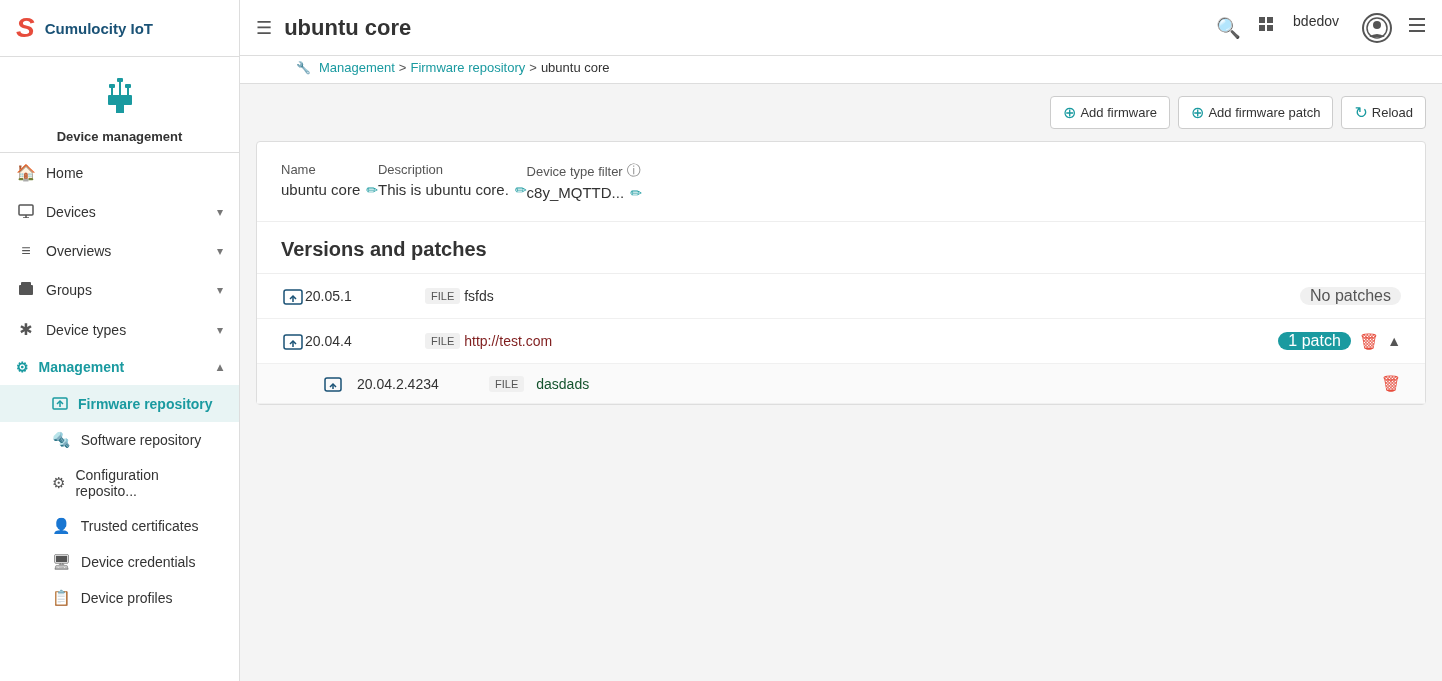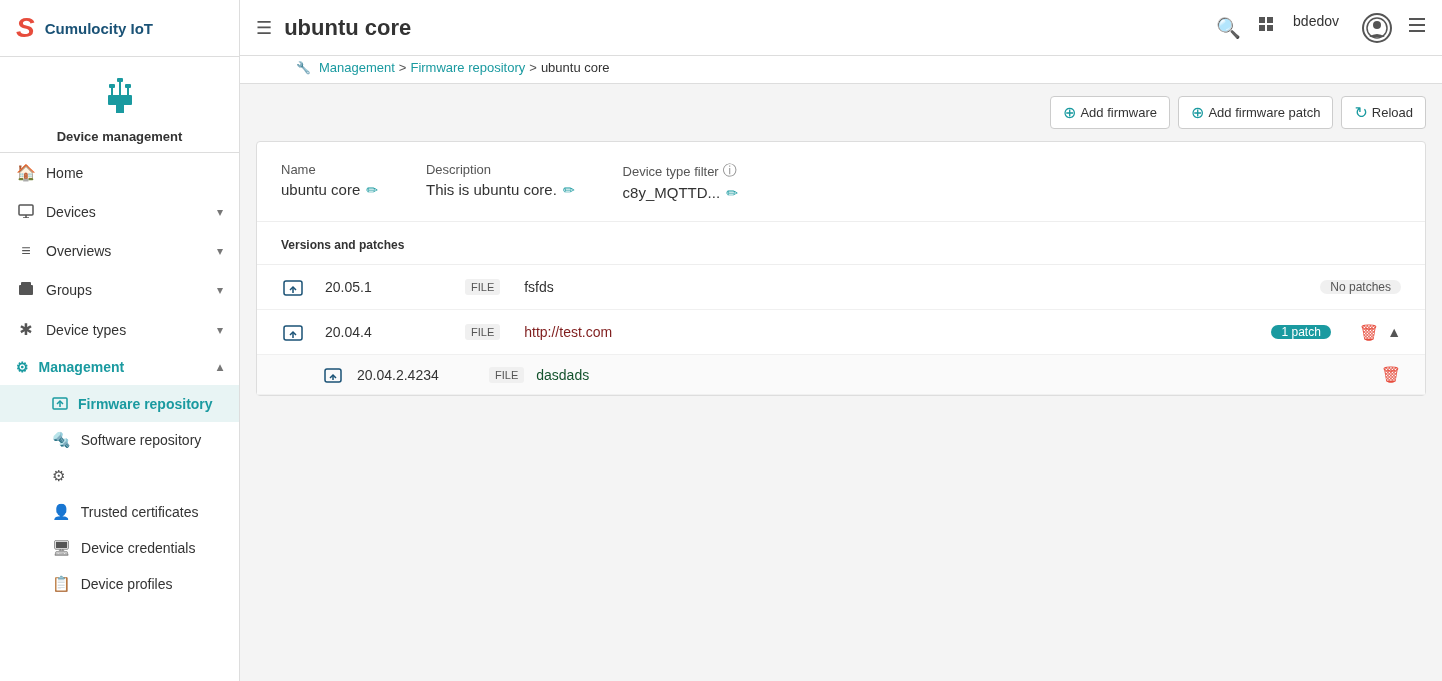--- a/index.html
+++ b/index.html
@@ -168,53 +168,53 @@
       gap: 24px;
       border-bottom: 1px solid #eee;
     }
     .firmware-icon-box {
       display: flex;
       flex-direction: column;
       align-items: center;
       min-width: 60px;
     }
     .firmware-icon-label { font-size: 11px; color: #555; margin-top: 2px; }
-    .firmware-meta { display: flex; flex: 1; gap: 48px; }
+    .firmware-meta { display: flex; flex: 1; }
     .firmware-field { display: flex; flex-direction: column; gap: 4px; }
     .firmware-field-label { font-size: 13px; color: #555; display: flex; align-items: center; gap: 4px; }
     .firmware-field-value { font-size: 15px; color: #333; display: flex; align-items: center; gap: 6px; }
     .edit-icon { color: #1a9aa0; cursor: pointer; font-size: 14px; }
     .help-icon { color: #888; font-size: 14px; }
 
     
     .versions-header {
       padding: 16px 24px 12px;
-      font-size: 12px;
+      font-size: 20px;
       font-weight: 600;
       color: #333;
       border-bottom: 1px solid #eee;
     }
     .version-row {
       display: flex;
       align-items: center;
       padding: 12px 24px;
       border-bottom: 1px solid #f0f0f0;
-      gap: 20px;
+      gap: 0;
     }
     .version-row:last-child { border-bottom: none; }
     .version-icon { color: #1a5276; font-size: 18px; min-width: 24px; }
     .version-name { font-size: 14px; color: #333; min-width: 120px; }
     .version-file-badge { font-size: 11px; background: #f0f0f0; color: #555; padding: 2px 6px; border-radius: 3px; margin-right: 4px; }
     .version-url { color: #7f1d1d; font-size: 14px; }
     .version-url.plain { color: #333; }
     .version-patches-badge {
       margin-left: auto;
       padding: 0 10px;
       border-radius: 12px;
-      font-size: 12px;
+      font-size: 16px;
     }
     .badge-none { background: #f0f0f0; color: #555; }
     .badge-count { background: #1a9aa0; color: #fff; }
     .version-actions { display: flex; align-items: center; gap: 8px; margin-left: 8px; }
     .delete-btn { color: #e74c3c; cursor: pointer; font-size: 16px; }
     .expand-btn { color: #555; cursor: pointer; font-size: 14px; }
 
     .patch-row {
       display: flex;
       align-items: center;
@@ -307,20 +307,21 @@
         </svg>
     </span>
     <span>Firmware repository</span>
   </div>
   <div class="sidebar-sub-item">
     <span class="sidebar-sub-icon">🔩</span>
     <span>Software repository</span>
   </div>
   <div class="sidebar-sub-item">
     <span class="sidebar-sub-icon">⚙</span>
+    <span>Configuration reposito...</span>
   </div>
   <div class="sidebar-sub-item">
     <span class="sidebar-sub-icon">👤</span>
     <span>Trusted certificates</span>
   </div>
   <div class="sidebar-sub-item">
     <span class="sidebar-sub-icon">🖥</span>
     <span>Device credentials</span>
   </div>
   <div class="sidebar-sub-item">

